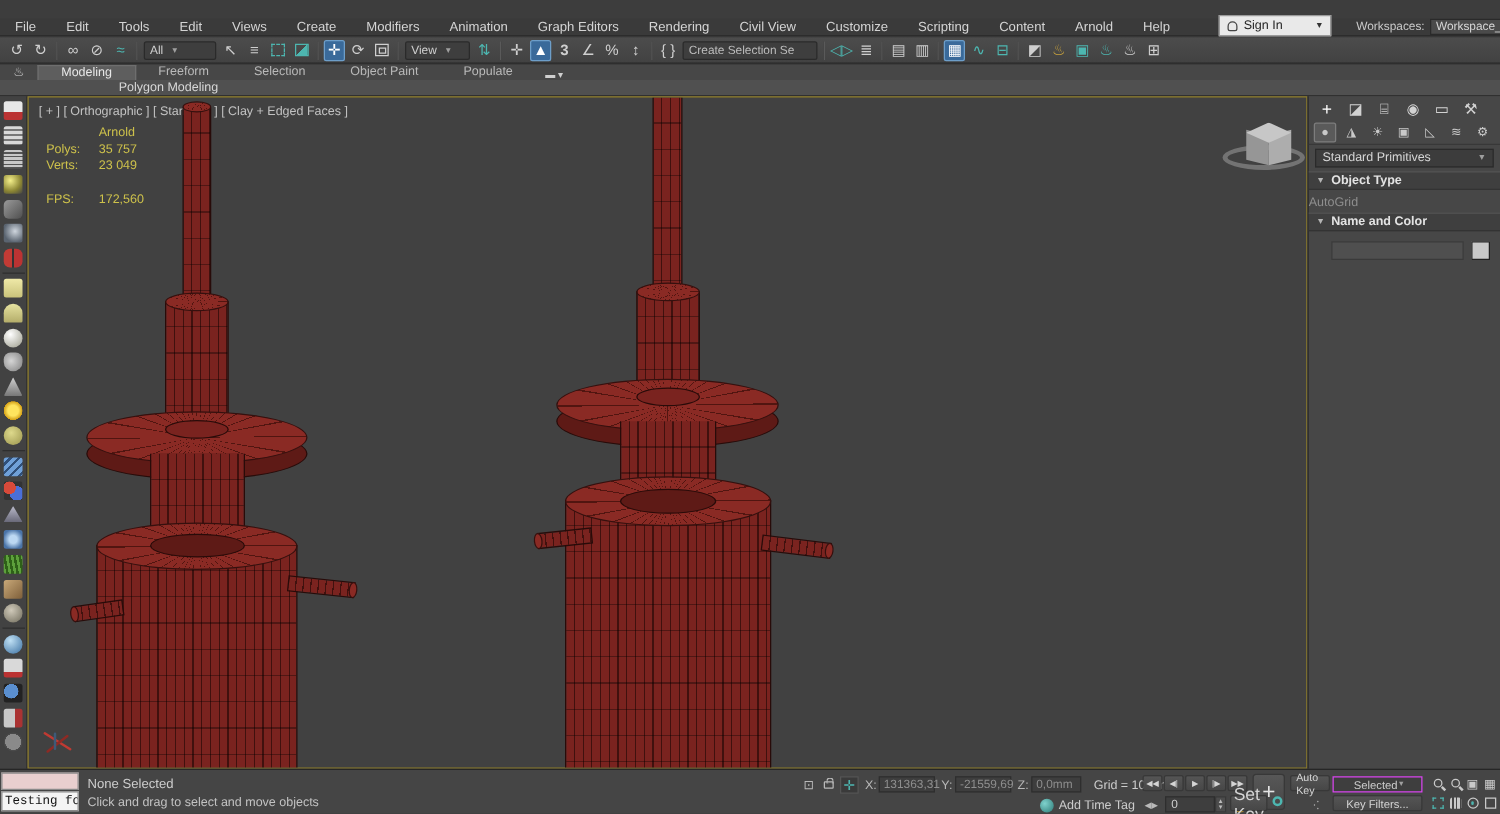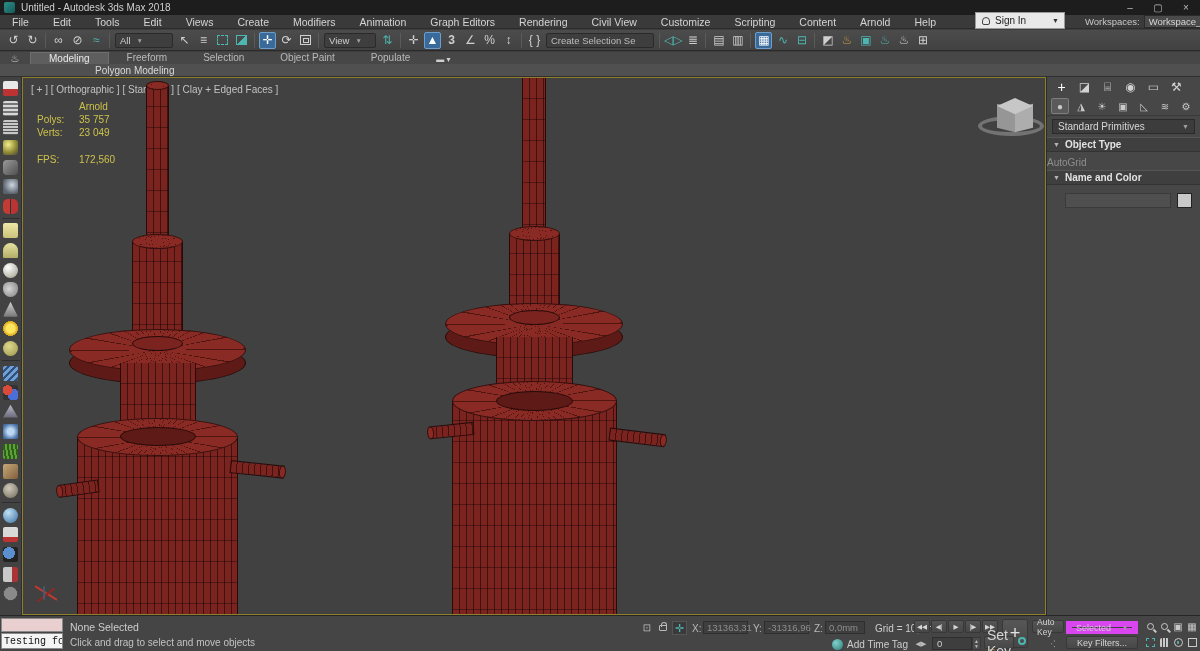--- a/index.html
+++ b/index.html
@@ -146,50 +146,41 @@
              font-size:5px; display:flex; flex-direction:column; align-items:center; justify-content:center; line-height:5px; }
   #timecfg { left:986px; top:22px; width:12px; height:12px; border-radius:50%;
              background:radial-gradient(circle at 35% 35%,#ffd76e,#a97b12); }
   #key-btn { left:1002px; top:3px; width:26px; height:29px; background:linear-gradient(#575757,#464646);
              border:1px solid #383838; border-radius:3px; color:#e4e4e4; font-size:18px;
              display:flex; align-items:center; justify-content:center; }
   #key-btn i { position:absolute; width:8px; height:8px; border:2px solid #4db6b0; border-radius:50%;
                transform:translate(7px,7px); }
   .sb-btn { position:absolute; height:13px; background:linear-gradient(#555,#474747); border:1px solid #383838;
             border-radius:2px; color:#d5d5d5; font-size:9px; display:flex; align-items:center; justify-content:center; padding:0 4px; }
-  #selected-dd { left:1066px; top:5px; width:72px; height:13px; background:#3e3e3e; border:6px solid #d946ef;
-                 display:flex; align-items:center; padding:0 4px; font-size:9px; color:#cfcfcf; }
+  #selected-dd { left:1066px; top:5px; width:72px; height:13px; background:#3e3e3e; border:1px solid #d946ef;
+                 display:flex; align-items:center; padding:0 16px; font-size:9px; color:#cfcfcf; }
   #selected-dd .caret { margin-left:auto; font-size:6px; color:#9f9f9f; }
   #kf-icon { left:1047px; top:21px; width:12px; height:12px; color:#b9b9b9; font-size:9px; display:flex; align-items:center; justify-content:center; }
   .nav { position:absolute; width:14px; height:13px; display:flex; align-items:center; justify-content:center;
          color:#c9c9c9; font-size:10px; }
   .mag { width:7px; height:7px; border:1.5px solid #c9c9c9; border-radius:50%; position:relative; }
   .mag::after { content:""; position:absolute; width:4px; height:1.5px; background:#c9c9c9; left:5px; top:6px; transform:rotate(45deg); }
   .hand { width:9px; height:9px; background:repeating-linear-gradient(90deg,#c9c9c9 0 2px,#454545 2px 3px); border-radius:2px 2px 1px 1px; }
   .orbit { width:9px; height:9px; border:1.5px solid #c9c9c9; border-radius:50%; position:relative; }
   .orbit::after { content:""; position:absolute; left:2.2px; top:2.2px; width:2.5px; height:2.5px; background:#4db6b0; border-radius:50%; }
   .maxi { width:9px; height:9px; border:1.5px solid #c9c9c9; }
   .lockpad { width:8px; height:6px; border:1px solid #b9b9b9; border-radius:1px; position:relative; margin-top:3px; }
   .lockpad::before { content:""; position:absolute; left:1.3px; top:-4px; width:4px; height:4px; border:1px solid #b9b9b9;
                      border-bottom:none; border-radius:3px 3px 0 0; }
 </style>
 </head>
 <body>
 
 <div id="stage">
 
-  <div id="titlebar" class="abs">
-    <span id="app-icon"></span>
-    <span>Untitled - Autodesk 3ds Max 2018</span>
-    <div id="winbtns">
-      <span>–</span>
-      <span>▢</span>
-      <span>×</span>
-    </div>
-  </div>
 
   <div id="menubar" class="abs">
     <span class="menu-item">File</span>
     <span class="menu-item">Edit</span>
     <span class="menu-item">Tools</span>
     <span class="menu-item">Edit</span>
     <span class="menu-item">Views</span>
     <span class="menu-item">Create</span>
     <span class="menu-item">Modifiers</span>
     <span class="menu-item">Animation</span>
@@ -429,21 +420,21 @@
     <div id="prompt-line" class="abs">Click and drag to select and move objects</div>
 
     <span class="sb-icon" style="left:640px;top:5px">⊡</span>
     <span class="sb-icon" style="left:656px;top:4px">
         <i class="lockpad"></i>
       </span>
     <div id="coord-mode" class="abs">✛</div>
     <span class="coord-label" style="left:692px">X:</span>
     <div class="coord-field" style="left:703px;width:45px">131363,31</div>
     <span class="coord-label" style="left:753px">Y:</span>
-    <div class="coord-field" style="left:764px;width:45px">-31316,96</div>
+    <div class="coord-field" style="left:764px;width:45px">-21559,69</div>
     <span class="coord-label" style="left:814px">Z:</span>
     <div class="coord-field" style="left:825px;width:40px">0,0mm</div>
     <span class="abs" id="grid-label" style="left:875px;top:7px">Grid = 10,0mm</span>
     <div id="timetag" class="abs">
       <span class="tag-icon"></span>
       <span>Add Time Tag</span>
     </div>
 
     <div class="pbtn" style="left:914px;top:4px">◀◀</div>
     <div class="pbtn" style="left:931px;top:4px">◀|</div>

